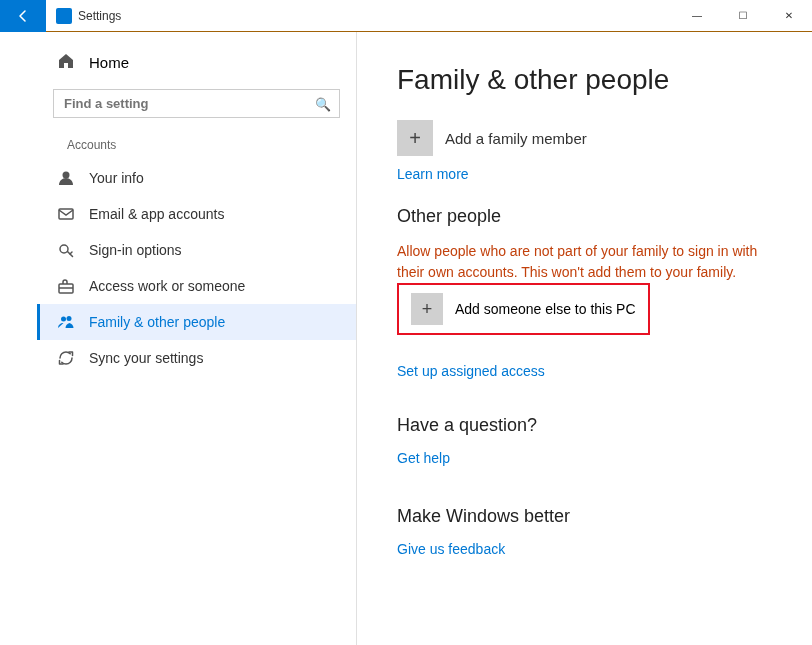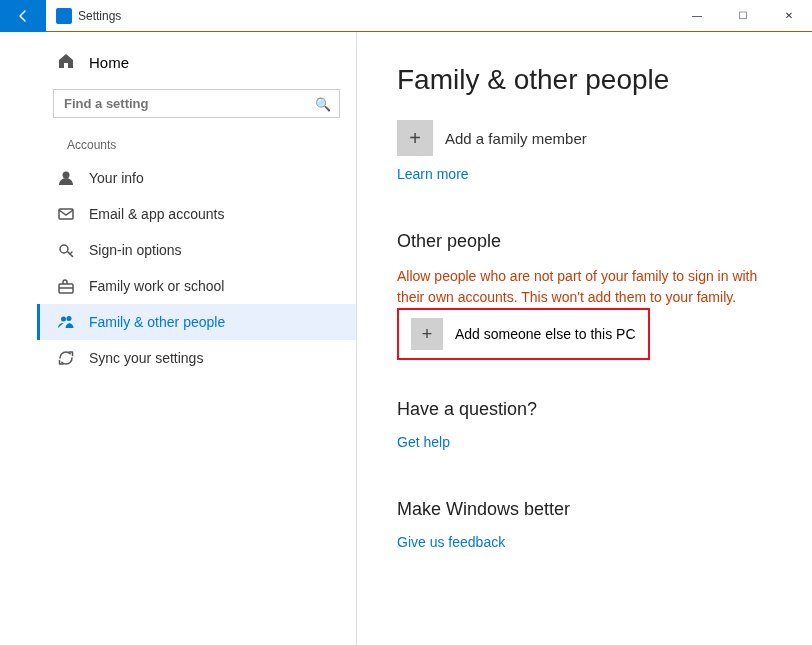--- a/index.html
+++ b/index.html
@@ -150,21 +150,20 @@
       color: #222;
       margin-bottom: 24px;
     }
 
     
     .section-title {
       font-size: 18px;
       font-weight: 400;
       color: #222;
       margin-bottom: 14px;
-      margin-top: 25px;
     }
 
     .add-button-row {
       display: flex;
       align-items: center;
       gap: 12px;
       margin-bottom: 10px;
     }
     .plus-btn {
       width: 36px;
@@ -297,21 +296,21 @@
     </div>
 
     <div class="sidebar-item">
       <span class="item-icon">
         <svg class="icon-svg" viewBox="0 0 18 18">
           <rect x="2" y="7" width="14" height="9" rx="1" fill="none" stroke="currentColor" stroke-width="1.5"></rect>
           <path d="M6 7V5a2 2 0 014 0v2" fill="none" stroke="currentColor" stroke-width="1.5"></path>
           <line x1="2" y1="11" x2="16" y2="11" stroke="currentColor" stroke-width="1.5"></line>
         </svg>
       </span>
-      <span>Family work or school</span>
+      <span>Access work or someone</span>
     </div>
 
     <div class="sidebar-item active">
       <span class="item-icon">
         <svg class="icon-svg" viewBox="0 0 18 18">
           <circle cx="6.5" cy="6" r="2.5"></circle>
           <path d="M1 15c0-3 2.5-5 5.5-5"></path>
           <circle cx="12" cy="5.5" r="2.5"></circle>
           <path d="M9 15c0-3 2.5-5 5.5-5s5.5 2 5.5 5" style="display:none"></path>
           <path d="M8.5 15c0-2.5 1.8-4.5 4-5 2.2.5 4 2.5 4 5"></path>
@@ -352,20 +351,21 @@
     <p class="description-text">Allow people who are not part of your family to sign in with their own accounts. This won't add them to your family.</p>
 
     
     <div style="margin-bottom:14px;">
       <div class="add-someone-row">
         <div class="plus-btn" style="width:32px;height:32px;font-size:18px;">+</div>
         <span>Add someone else to this PC</span>
       </div>
     </div>
 
+    <a class="assigned-access-link">Set up assigned access</a>
 
     
     <div class="divider-section">
       <h2 class="section-title">Have a question?</h2>
       <a class="link-text">Get help</a>
     </div>
 
     
     <div style="margin-top:16px;">
       <h2 class="section-title">Make Windows better</h2>

